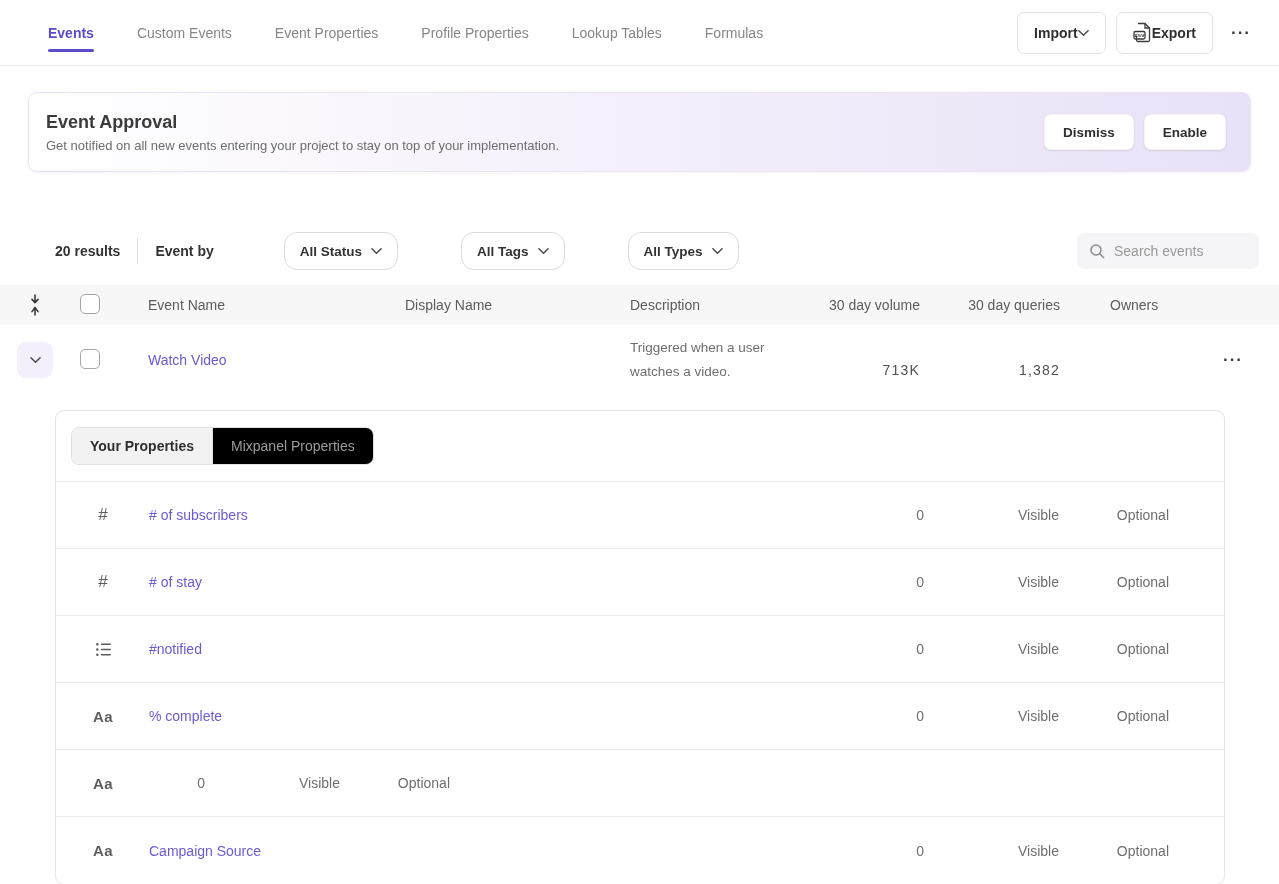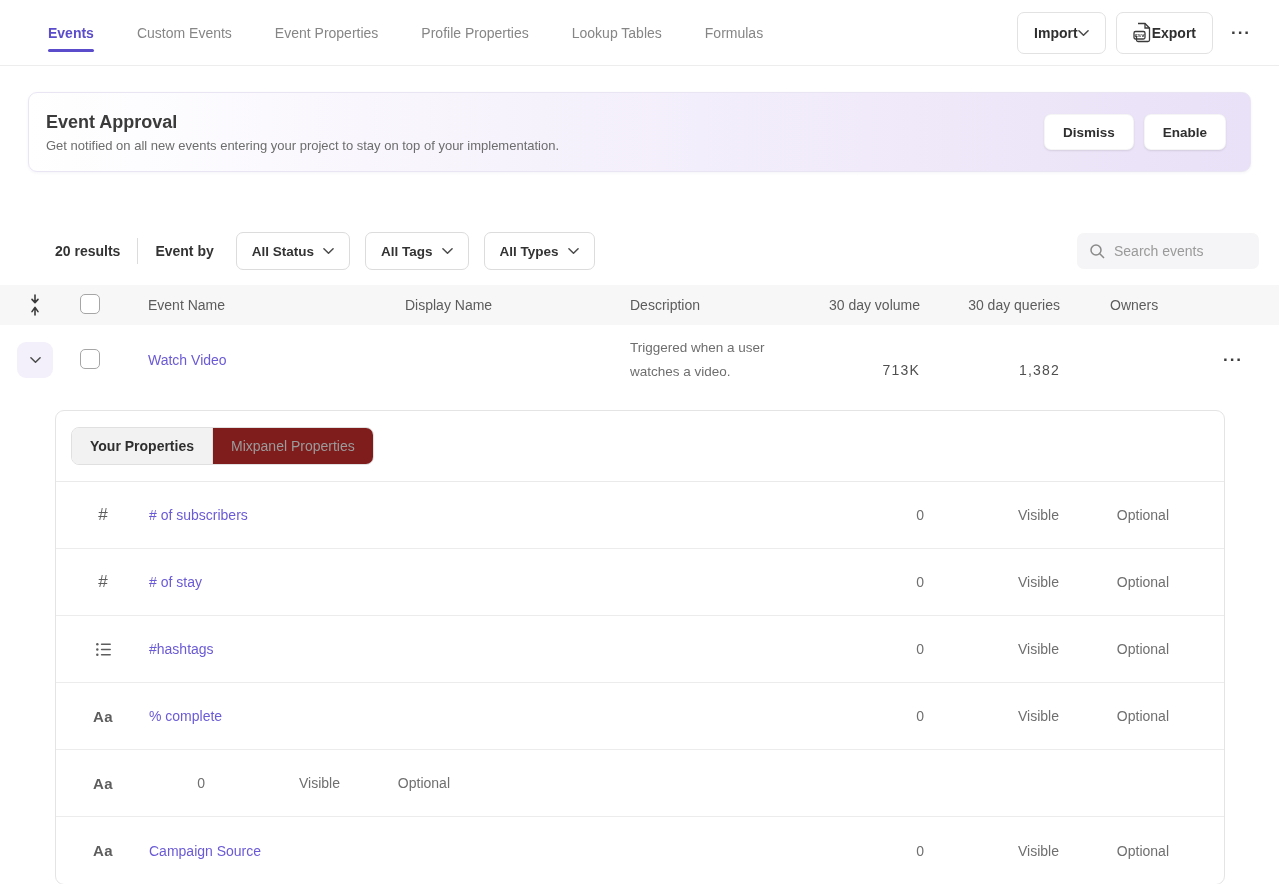--- a/index.html
+++ b/index.html
@@ -35,22 +35,22 @@
   .banner-btn { height:36px; padding:0 18px; background:#fff; border:1px solid rgba(0,0,0,.04);
     border-radius:7px; font-size:13.5px; font-weight:600; color:#2f2f2f; cursor:pointer;
     box-shadow:0 1px 2px rgba(0,0,0,.10); font-family:inherit; }
 
   
   .filterbar { margin:60px 20px 0 55px; height:38px; display:flex; align-items:center; }
   .results { font-size:14px; font-weight:700; color:#333; }
   .vdiv { width:1px; height:26px; background:#dcdcdc; margin:0 17px; }
   .filterby { font-size:14px; font-weight:700; color:#333; margin-right:22px; }
   .dd { display:flex; align-items:center; gap:9px; height:38px; padding:0 15px;
-    border:1px solid #dcdcdc; border-radius:7px; background:#fff; font-size:13.5px;
-    font-weight:700; color:#333; margin-right:15px; cursor:pointer; font-family:inherit; }
+    border:1px solid #dcdcdc; border-radius:13px; background:#fff; font-size:13.5px;
+    font-weight:700; color:#333; margin-right:15px; cursor:pointer; font-family:inherit;margin-left:48px; }
   .search { margin-left:auto; width:182px; height:36px; background:#f5f4f6; border-radius:7px;
     display:flex; align-items:center; padding:0 12px; gap:9px; }
   .search svg { width:16px; height:16px; flex:none; }
   .search circle, .search line { stroke:#8a8a8a; stroke-width:1.5; fill:none; }
   .search input { border:none; background:transparent; outline:none; font-size:14px;
     color:#3f3f3f; width:100%; font-family:inherit; }
   .search input::placeholder { color:#9a9a9a; }
 
   
   .grid { display:grid; align-items:center;
@@ -68,21 +68,21 @@
   .expander { width:36px; height:36px; border:none; border-radius:9px;
     background:#f3f0fb; display:flex; align-items:center; justify-content:center; cursor:pointer; }
   a.link { color:var(--link,#6a5ad6); text-decoration:none; cursor:pointer; }
   .desc { font-size:13.5px; color:#6e6e6e; line-height:24px; padding-right:30px; }
   .num { color:#4f4f4f; letter-spacing:1.2px;margin-top:20px; }
 
   
   .panel { margin:15px 54px 0 55px; border:1px solid #e4e4e4; border-radius:9px; background:#fff; }
   .seg-wrap { padding:16px 20px 16px 15px; border-bottom:1px solid #eaeaea; }
   .seg { display:inline-flex; border:1px solid #e0e0e0; border-radius:8px; overflow:hidden; }
-  .seg-btn { height:36px; padding:0 18px; background:#7f1d1d; border:none; font-size:14px;
+  .seg-btn { height:36px; padding:0 18px; background:#000000; border:none; font-size:14px;
     color:#9b9b9b; cursor:pointer; font-family:inherit; }
   .seg--active { background:#f2f2f2; color:#2f2f2f; font-weight:700; border-right:1px solid #e0e0e0; }
   .prow { height:67px; display:flex; align-items:center; padding:0 55px 0 35px;
     border-bottom:1px solid #ececec; font-size:14px; }
   .prow:last-child { border-bottom:none; }
   .ptype { width:24px; display:flex; justify-content:center; color:#5d5d5d; flex:none; }
   .ptype .g-num { font-size:17px; font-weight:500; }
   .ptype .g-text { font-size:15px; font-weight:600; letter-spacing:.5px; }
   .pname { flex:1; margin-left:34px; }
   .pq, .pvis, .preq { color:#6f6f6f; text-align:right; flex:none; }
@@ -239,21 +239,21 @@
             <line x1="8" y1="10" x2="17" y2="10"></line>
             <line x1="8" y1="15.5" x2="17" y2="15.5"></line>
           </g>
         <g fill="#5d5d5d">
             <circle cx="3.5" cy="4.5" r="1.3"></circle>
             <circle cx="3.5" cy="10" r="1.3"></circle>
             <circle cx="3.5" cy="15.5" r="1.3"></circle>
           </g>
       </svg>
     </span>
-    <a class="link pname">#hashtags</a>
+    <a class="link pname">#notified</a>
     <span class="pq">0</span>
     <span class="pvis">Visible</span>
     <span class="preq">Optional</span>
   </div>
 
   <div class="prow">
     <span class="ptype">
         <span class="g-text">Aa</span>
       </span>
     <a class="link pname">% complete</a>

